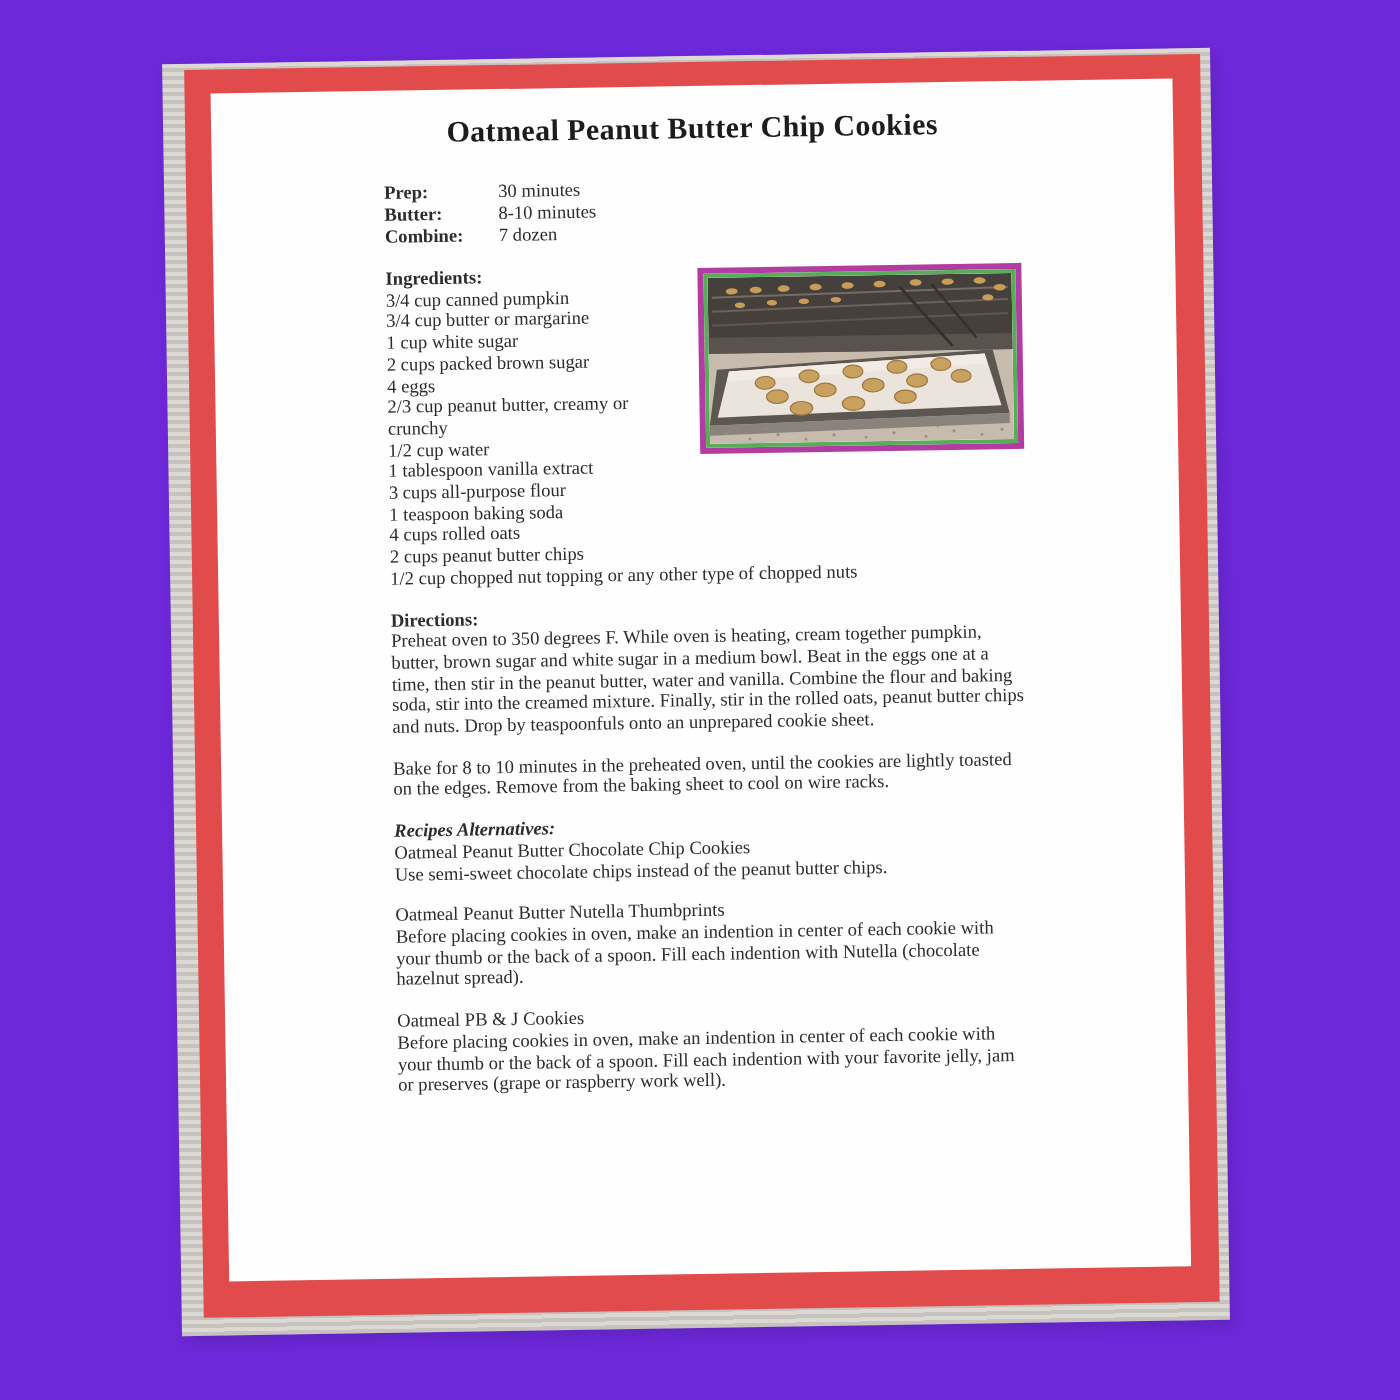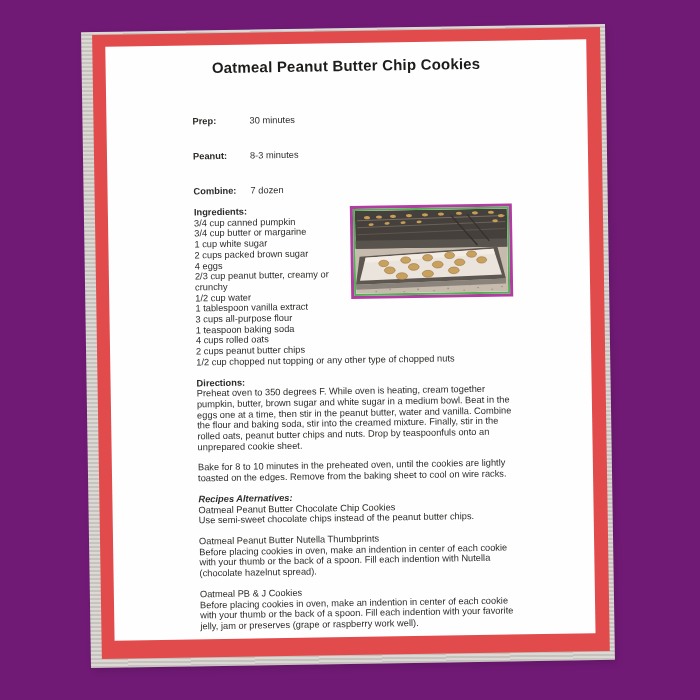--- a/index.html
+++ b/index.html
@@ -1,30 +1,30 @@
 <!DOCTYPE html>
 <html><head>
 <meta charset="utf-8">
 <style>
   html,body{margin:0;padding:0;background:#ffffff;}
-  .scene{position:relative;width:700px;height:700px;background:#701a75;overflow:hidden;
-         font-family:Liberation Sans, sans-serif;}
+  .scene{position:relative;width:700px;height:700px;background:#6d28d9;overflow:hidden;
+         font-family:Liberation Serif, serif;}
   .sleeve{position:absolute;left:86px;top:28px;width:524px;height:636px;
           transform:rotate(-0.9deg);box-sizing:border-box;
           padding:3px 5px 9px 11px;
           background:repeating-linear-gradient(0deg,#c6c2be 0 2px,#dcd9d5 2px 4px);
           box-shadow:2px 3px 7px rgba(0,0,0,0.12);}
   .red-card{width:100%;height:100%;box-sizing:border-box;background:#e14b4c;
             padding:12px 14px 18px 13px;}
   .page{width:100%;height:100%;box-sizing:border-box;background:#fefefe;color:#2e2c2a;
         padding:6px 0 0 0;overflow:hidden;}
   .title{font-size:15px;font-weight:bold;text-align:center;margin:8px 0 0 0;
          color:#1d1c1b;letter-spacing:0.2px;}
   .meta{margin:16px 0 0 86px;font-size:9.3px;line-height:11px;}
-  .meta-label{display:inline-block;width:57px;font-weight:bold;margin-top:24px;}
+  .meta-label{display:inline-block;width:57px;font-weight:bold;}
   .content{margin:10px 0 0 86px;width:318px;font-size:9.3px;line-height:10.7px;}
   .sec-header{font-weight:bold;}
   .sec-header.italic{font-style:italic;}
   .gap{height:10px;clear:none;}
   .para{margin:0 0 10px 0;}
   .photo-frame{float:right;margin:1px 0 5px 8px;border:3px solid #b23da2;line-height:0;}
   .photo-inner{border:2px solid #58ae58;line-height:0;}
   .photo-inner svg{display:block;}
   .alt-block{margin:0 0 10px 0;}
 </style>
@@ -36,21 +36,21 @@
     <div class="red-card">
       <div class="page">
 
         <div class="title">Oatmeal Peanut Butter Chip Cookies</div>
 
         <div class="meta">
           <div>
             <span class="meta-label">Prep:</span><span>30 minutes</span>
           </div>
           <div>
-            <span class="meta-label">Peanut:</span><span>8-3 minutes</span>
+            <span class="meta-label">Butter:</span><span>8-10 minutes</span>
           </div>
           <div>
             <span class="meta-label">Combine:</span><span>7 dozen</span>
           </div>
         </div>
 
         <div class="content">
 
           <div class="photo-frame">
             <div class="photo-inner">

